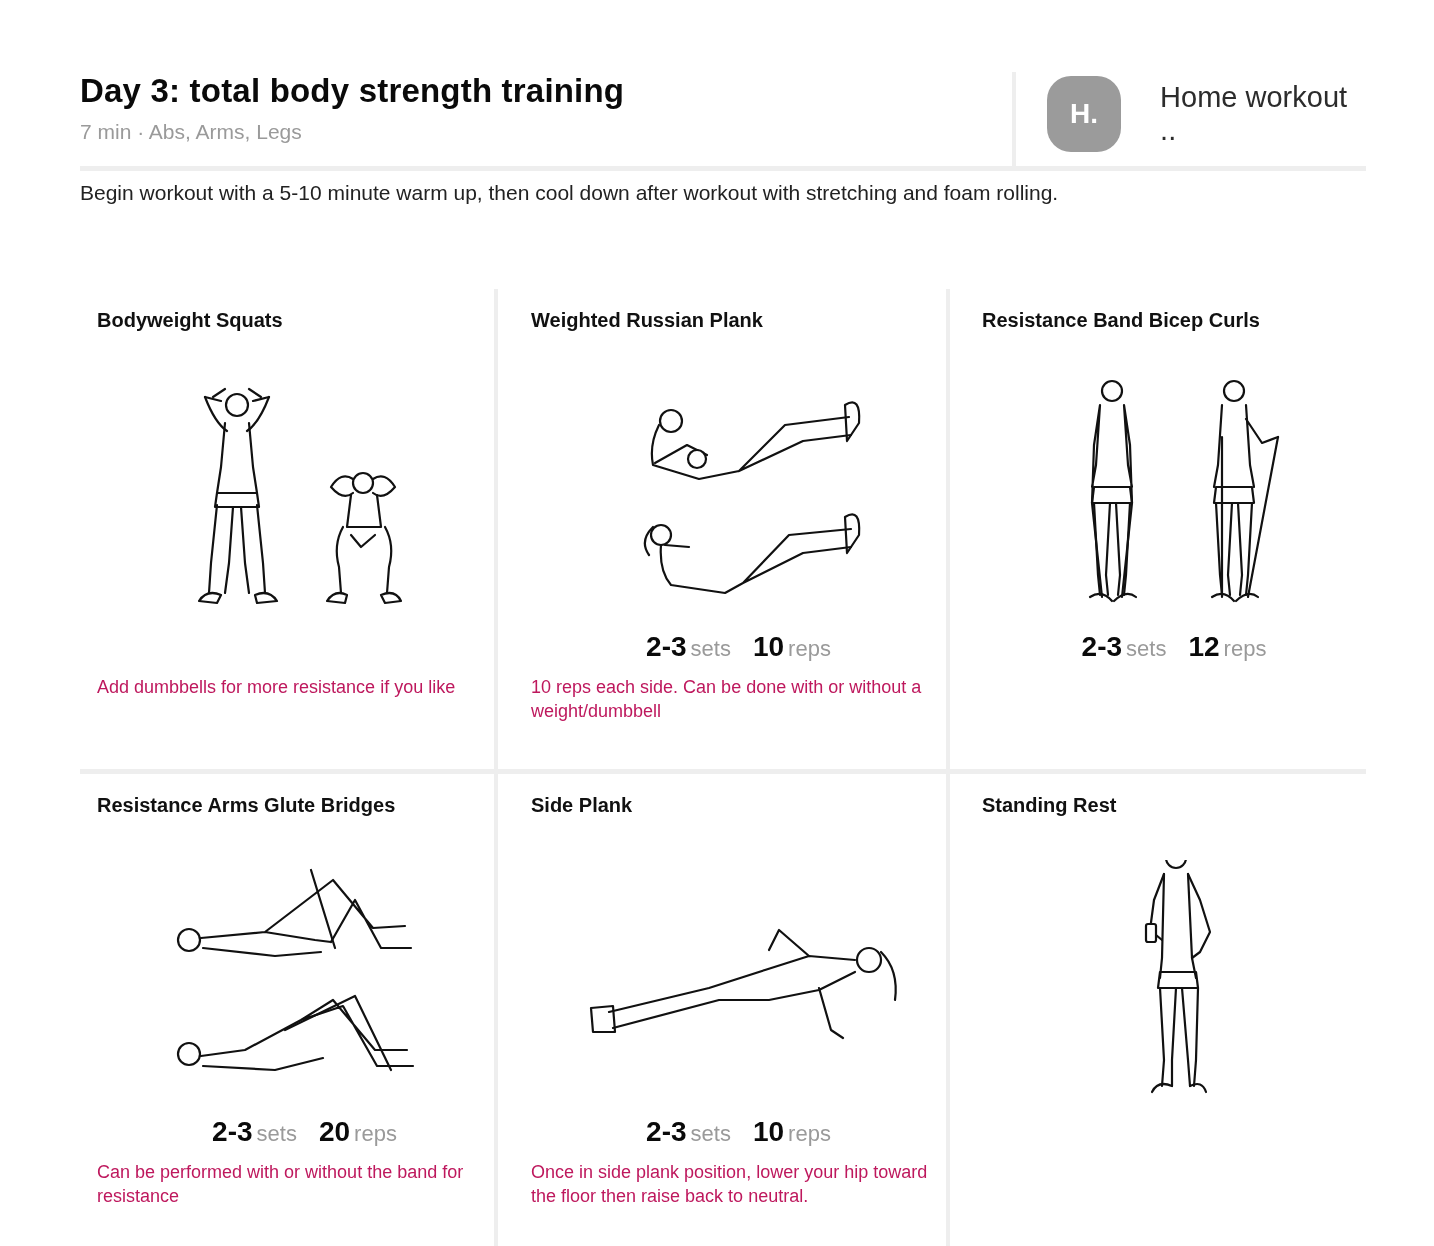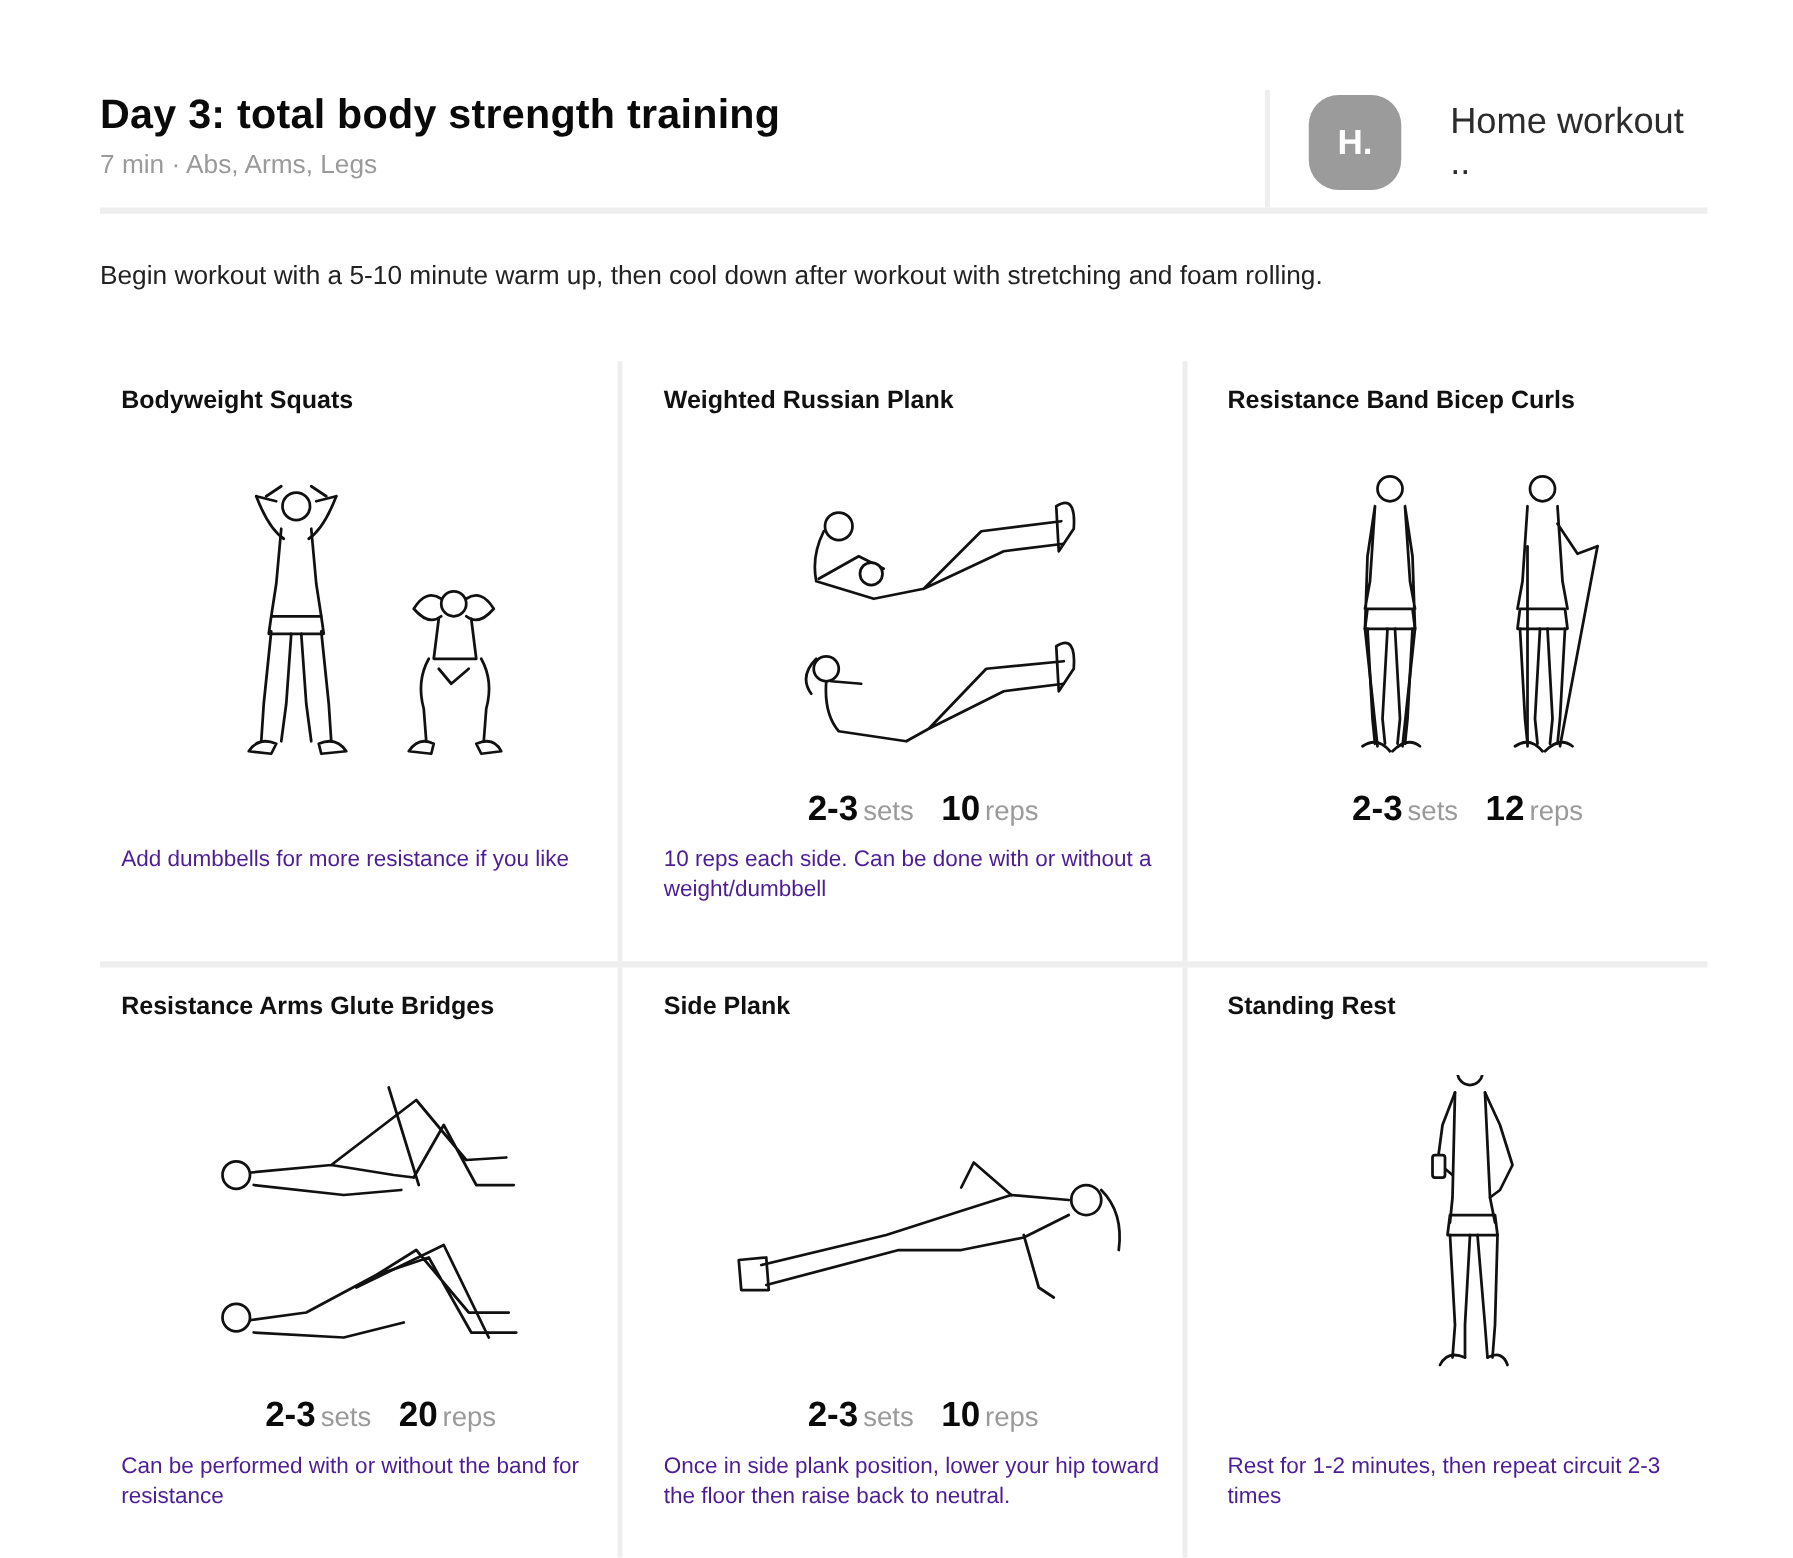--- a/index.html
+++ b/index.html
@@ -8,41 +8,41 @@
 
   .header { position: absolute; left: 80px; top: 72px; width: 1286px; height: 98px; }
   .title { position: absolute; left: 0; top: 0; font-size: 33px; font-weight: bold; color: #0a0a0a; letter-spacing: 0.2px; }
   .subtitle { position: absolute; left: 0; top: 48px; font-size: 21px; color: #9a9a9a; }
   .header-vdiv { position: absolute; left: 932px; top: 0; width: 4px; height: 94px; background: #eeeeee; }
   .header-hdiv { position: absolute; left: 0; top: 94px; width: 1286px; height: 5px; background: #eeeeee; }
   .brand { position: absolute; left: 967px; top: 4px; display: flex; align-items: center; }
   .brand-logo { width: 76px; height: 76px; border-radius: 24px; background: #9b9b9b; color: #fff; font-size: 28px; font-weight: bold; display: flex; align-items: center; justify-content: center; }
   .brand-name { margin-left: 39px; font-size: 29px; color: #2c2c2c; font-weight: 500; }
 
-  .intro { position: absolute; left: 80px; top: 181px; font-size: 21px; color: #222; margin-top: 28px; }
+  .intro { position: absolute; left: 80px; top: 181px; font-size: 21px; color: #222; }
 
   .grid { position: absolute; left: 80px; top: 289px; width: 1286px; }
   .row { position: relative; height: 480px; }
   .row.bottom { height: 478px; }
   .row-div { width: 1286px; height: 5px; background: #eeeeee; }
   .cell { position: absolute; top: 0; height: 100%; }
   .cell.c0 { left: 17px; width: 415px; }
   .cell.c1 { left: 451px; width: 415px; }
   .cell.c2 { left: 902px; width: 384px; }
   .vdiv { position: absolute; top: 0; width: 4px; height: 100%; background: #eeeeee; }
   .vdiv.v1 { left: 414px; }
   .vdiv.v2 { left: 866px; }
 
   .ex-title { position: absolute; left: 0; top: 20px; font-size: 20px; font-weight: bold; color: #111; }
   .ex-img { position: absolute; left: 50%; transform: translateX(-50%); top: 86px; width: 300px; height: 240px; }
   .ex-stats { position: absolute; left: 0; width: 100%; top: 342px; text-align: center; font-size: 28px; }
   .stat-num { font-weight: bold; color: #0a0a0a; }
   .stat-lbl { color: #9a9a9a; font-size: 22px; margin-left: 4px; }
   .stat-gap { display: inline-block; width: 22px; }
-  .ex-note { position: absolute; left: 0; top: 386px; width: 100%; font-size: 18px; line-height: 24px; color: #4c1d95; }
+  .ex-note { position: absolute; left: 0; top: 386px; width: 100%; font-size: 18px; line-height: 24px; color: #be185d; }
 
   svg .ln { stroke: #111; stroke-width: 2.2; fill: none; stroke-linecap: round; stroke-linejoin: round; }
   svg .fl { fill: #fff; stroke: #111; stroke-width: 2.2; }
 </style>
 </head>
 <body>
 
 <div class="header">
   <div class="title">Day 3: total body strength training</div>
   <div class="subtitle">7 min · Abs, Arms, Legs</div>
@@ -166,16 +166,15 @@
       <div class="ex-title">Standing Rest</div>
       <svg class="ex-img" viewBox="0 0 300 240">
         <circle class="fl" cx="152" cy="-2" r="10"></circle>
         <path class="ln" d="M140 14 L130 40 L126 70 L138 80 M164 14 L176 40 L186 72 L176 92 L168 98"></path>
         <path class="ln" d="M140 14 L138 98 L136 118 M164 14 L168 98 L172 118"></path>
         <path class="ln" d="M136 112 L172 112 L174 128 L134 128 Z"></path>
         <path class="ln" d="M136 128 L140 200 L138 226 M152 128 L148 200 L148 226 M158 128 L164 200 L166 226 M174 128 L172 200 L170 226"></path>
         <path class="ln" d="M128 232 Q134 220 148 226 M166 226 Q178 220 182 232"></path>
         <rect class="fl" x="122" y="64" width="10" height="18" rx="2"></rect>
       </svg>
-      <div class="ex-note">Rest for 1-2 minutes, then repeat circuit 2-3 times</div>
     </div>
   </div>
 </div>
 
 </body></html>

